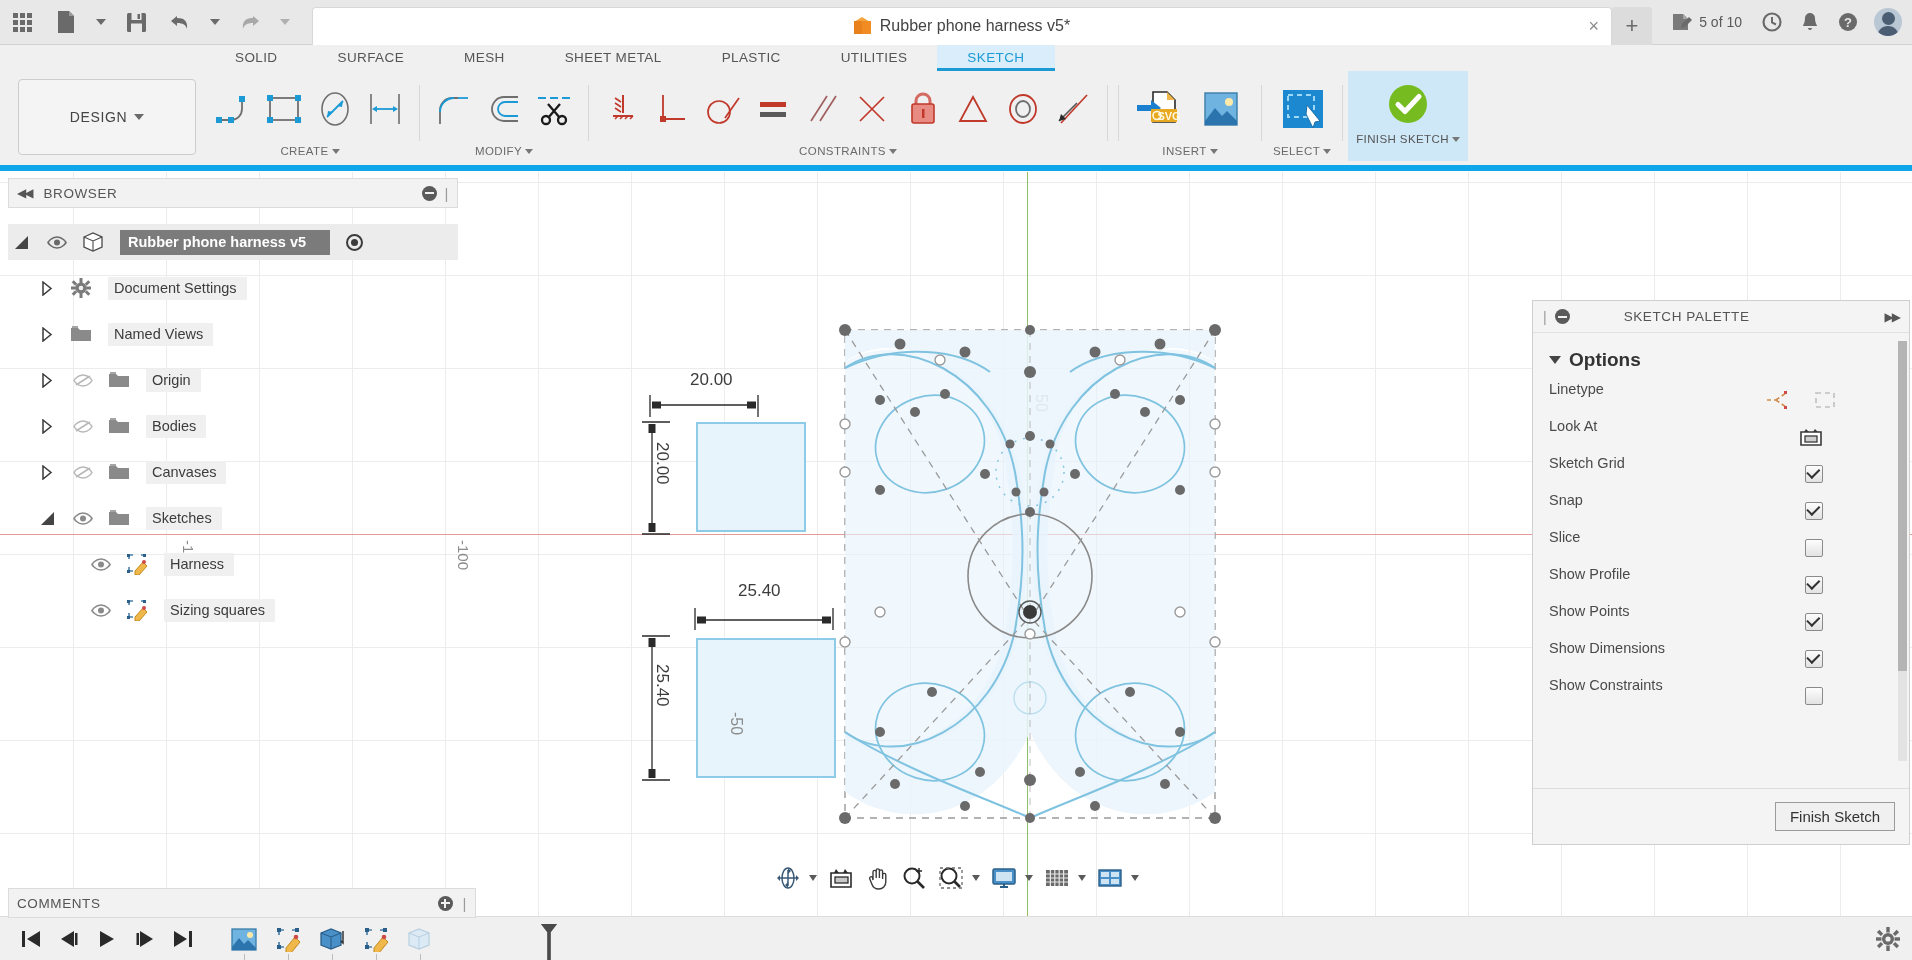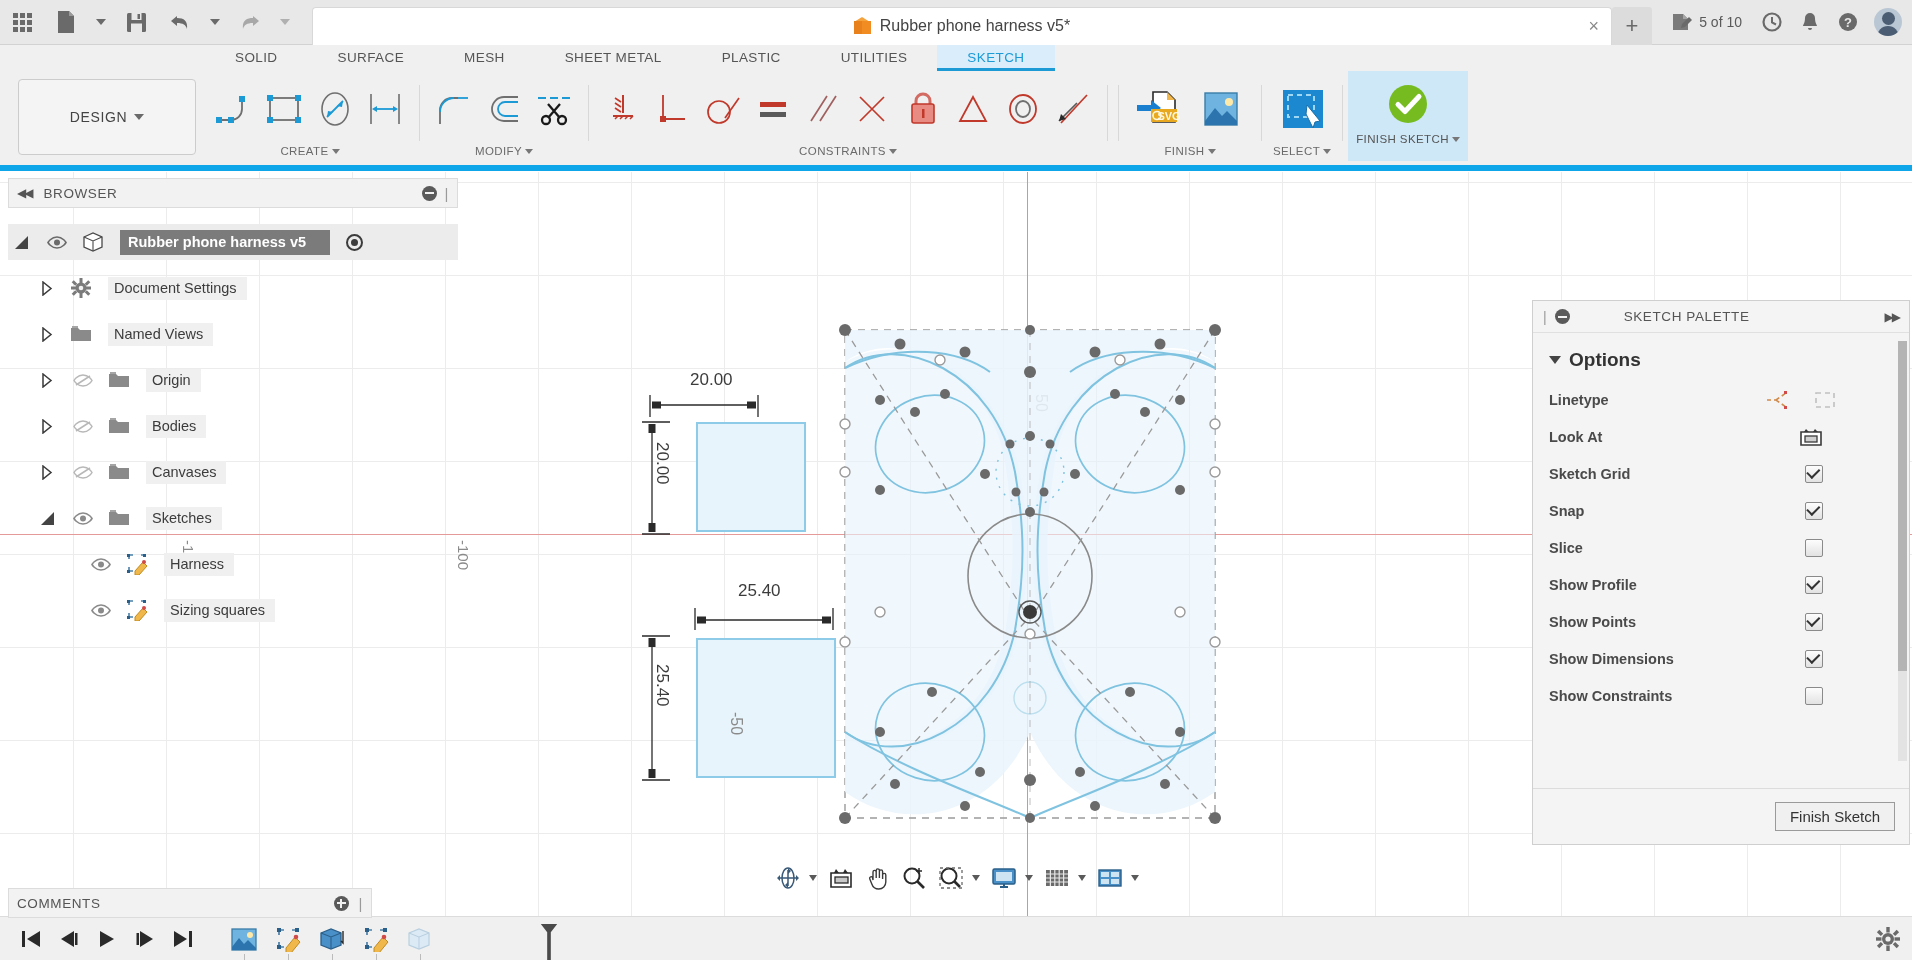--- a/index.html
+++ b/index.html
@@ -100,21 +100,21 @@
   .tri-open { width:0;height:0;border-left:13px solid transparent;border-bottom:13px solid #444; }
   .eye { width:30px; display:flex; align-items:center; justify-content:center; }
   .ficon { width:26px; display:flex; align-items:center; justify-content:center; margin-right:6px; }
   .tlabel { background:#f0f0f0; padding:3px 10px 4px 6px; color:#3c3c3c; white-space:nowrap; }
   .trow.root .tlabel { background:#7b7b7b; color:#fff; font-weight:bold; padding:4px 24px 5px 8px; }
   .trow.root { background:#ececec; }
   .dot-circ { width:17px;height:17px;border-radius:50%;border:2px solid #3c3c3c;display:flex;align-items:center;justify-content:center;margin-left:8px;}
   .dot-circ i { width:7px;height:7px;border-radius:50%;background:#3c3c3c;display:block;}
 
   .comments {
-    position:absolute; left:8px; top:888px; width:364px; height:30px;
+    position:absolute; left:8px; top:888px; width:468px; height:30px;
     background:#f2f2f2; border:1px solid #dcdcdc; display:flex; align-items:center; padding:0 8px;
     color:#555; letter-spacing:.6px; font-size:13.5px; z-index:5;
   }
   .plus-circ { width:15px;height:15px;border-radius:50%;background:#5a5a5a;position:relative;margin-left:auto;}
   .plus-circ::after{content:"";position:absolute;left:3px;top:6.5px;width:9px;height:2px;background:#f2f2f2;}
   .plus-circ::before{content:"";position:absolute;left:6.5px;top:3px;width:2px;height:9px;background:#f2f2f2;}
 
   
   .canvas {
     position:absolute; left:0; top:172px; width:1912px; height:744px; background:#fff; overflow:hidden;
@@ -143,21 +143,21 @@
   .palette {
     position:absolute; left:1532px; top:300px; width:378px; height:545px;
     background:#f4f4f4; border:1px solid #cfcfcf; z-index:6;
     display:flex; flex-direction:column;
   }
   .pal-head { height:32px; display:flex; align-items:center; gap:8px; padding:0 10px; background:#f4f4f4; border-bottom:1px solid #e0e0e0; }
   .pal-head .t { font-size:13.5px; color:#555; letter-spacing:.6px;margin-left:46px; }
   .pal-body { flex:1; overflow:hidden; position:relative; padding:8px 0 0 0; background:#f4f4f4;}
   .pal-sec { display:flex; align-items:center; gap:8px; padding:8px 0 10px 16px; font-size:19px; font-weight:bold; color:#333;}
   .tri-dn { width:0;height:0;border-left:6px solid transparent;border-right:6px solid transparent;border-top:8px solid #444; }
-  .pal-row { display:flex; align-items:center; height:37px; padding:0 0 0 16px; font-size:14.5px; color:#4a4a4a;font-weight:bold; }
+  .pal-row { display:flex; height:37px; padding:0 0 0 16px; font-size:14.5px; color:#4a4a4a; }
   .pal-row .ctl { margin-left:auto; margin-right:72px; display:flex; align-items:center; gap:24px;}
   .cb { width:18px;height:18px;border:1px solid #8a8a8a;border-radius:2px;background:linear-gradient(#fdfdfd,#e2e2e2);
         display:flex;align-items:center;justify-content:center;}
   .cb.on::after{content:"";width:10px;height:6px;border-left:2.2px solid #333;border-bottom:2.2px solid #333;transform:rotate(-45deg) translate(1px,-2px);}
   .pal-scroll { position:absolute; right:2px; top:8px; width:9px; height:420px; background:#e3e3e3;}
   .pal-scroll i { position:absolute; left:0; top:0; width:9px; height:330px; background:#b4b4b4; display:block;}
   .pal-foot { height:56px; border-top:1px solid #dcdcdc; display:flex; align-items:center; justify-content:flex-end; padding-right:14px; background:#f4f4f4;}
   .finish-btn { border:1px solid #9a9a9a; background:#f0f0f0; padding:5px 14px; font-size:15px; color:#333; }
 
   
@@ -444,21 +444,21 @@
             </svg>
         </div>
         <div class="ritem big">
           <svg width="46" height="44" viewBox="0 0 46 44">
               <rect x="7" y="6" width="32" height="32" fill="#6fb4e0" stroke="#3a7ca8" stroke-width="1.4"></rect>
               <circle cx="31" cy="15" r="4" fill="#ffe9a8"></circle>
               <path d="M7 34l10-13 7 8 5-5 10 10v4H7z" fill="#2c74ad"></path>
             </svg>
         </div>
       </div>
-      <div class="glabel"><span>FINISH</span><span class="gcaret"></span></div>
+      <div class="glabel"><span>INSERT</span><span class="gcaret"></span></div>
     </div>
     <div class="rsep"></div>
 
     <div class="rgroup">
       <div class="row">
         <div class="ritem big">
           <svg width="56" height="48" viewBox="0 0 56 48">
               <rect x="9" y="5" width="40" height="38" fill="#1b88d0"></rect>
               <rect x="14" y="10" width="26" height="22" fill="none" stroke="#9fd8f4" stroke-width="2" stroke-dasharray="5,4"></rect>
               <path d="M33 20l13 16-5 1-2 6-7-14z" fill="#fff" stroke="#1b6fa8" stroke-width="1"></path>

